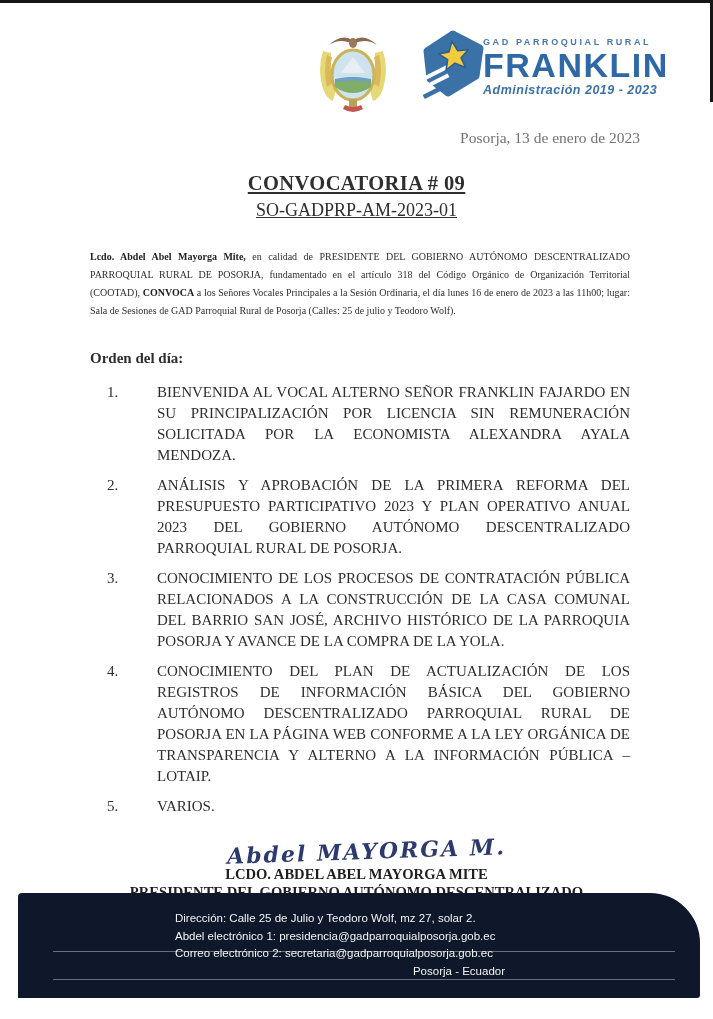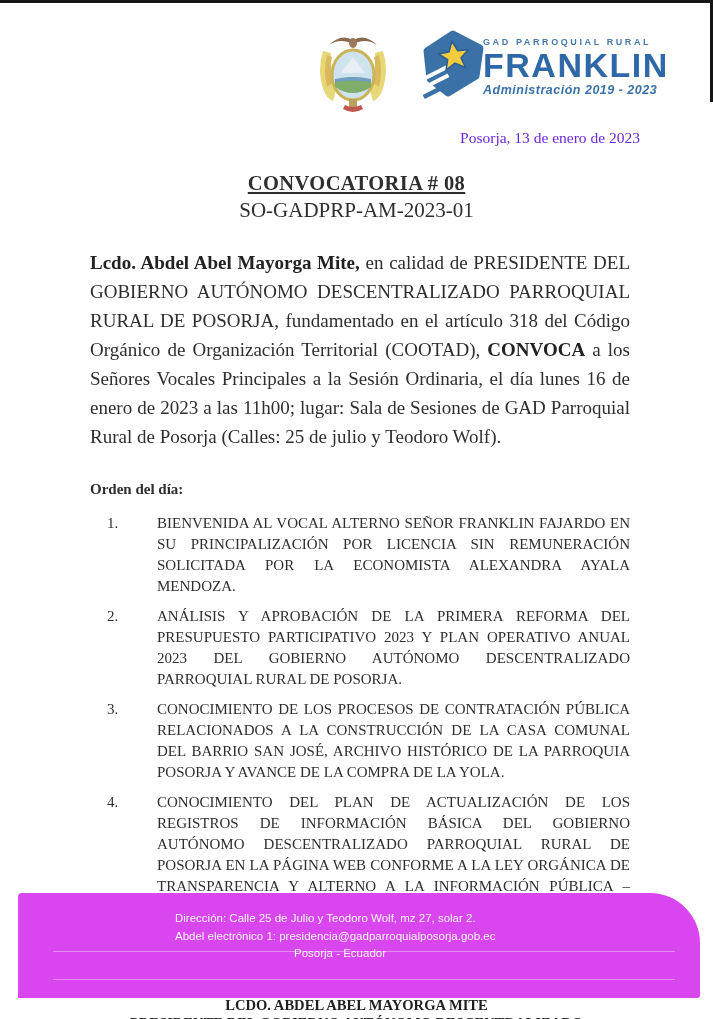--- a/index.html
+++ b/index.html
@@ -17,59 +17,59 @@
   
   .header{display:flex;align-items:flex-start;margin:29px 0 0 311px;gap:22px;}
   .coat{width:84px;height:86px;flex:0 0 auto;}
   .logo{display:flex;align-items:flex-start;}
   .logo-emblem{width:70px;height:76px;flex:0 0 auto;}
   .logo-text{margin:8px 0 0 -4px;font-family:"Liberation Sans", sans-serif;}
   .logo-tagline{font-size:9px;font-weight:bold;letter-spacing:2.6px;color:#4779ae;white-space:nowrap;}
   .logo-name{font-size:34px;font-weight:bold;letter-spacing:1.5px;color:#2e68a6;line-height:36px;}
   .logo-subtitle{font-size:12.5px;font-weight:bold;font-style:italic;color:#3a72a8;letter-spacing:.5px;}
 
-  .date-line{margin:14px 73px 0 0;text-align:right;font-size:15.5px;color:#6d28d9;}
+  .date-line{margin:14px 73px 0 0;text-align:right;font-size:15.5px;color:#737373;}
 
   
   .title-block{margin-top:23px;text-align:center;line-height:27px;}
   .title-1{font-size:20.5px;font-weight:bold;letter-spacing:.4px;}
   .title-2{font-size:20.5px;font-weight:bold;text-decoration:underline;letter-spacing:.4px;}
-  .title-3{font-size:21px;}
+  .title-3{font-size:18px;text-decoration:underline;}
 
   
-  .intro{margin:24px 83px 0 90px;text-align:justify;font-size:19px;line-height:29px;}
+  .intro{margin:24px 83px 0 90px;text-align:justify;font-size:10px;line-height:18px;}
   .intro b{color:#222;}
   .agenda-heading{margin:30px 83px 0 90px;font-weight:bold;font-size:15px;}
   .agenda{margin:15px 83px 0 107px;}
   .agenda-item{display:flex;margin-bottom:9px;font-size:15px;line-height:21px;}
   .agenda-num{flex:0 0 23px;}
   .agenda-text{flex:1;text-align:justify;margin-left:27px;}
 
   
   .sig-block{margin-top:21px;text-align:center;}
   .sig-hand{display:inline-block;font-family:"DejaVu Serif", serif;font-style:italic;font-weight:bold;
     font-size:22px;color:#2d3a6e;letter-spacing:2px;transform:rotate(-2deg);margin-left:20px;}
   .sig-lines{margin-top:1px;font-weight:bold;font-size:14.6px;line-height:18.2px;color:#1f1f1f;}
 
   
   .footer-band{
     position:absolute;left:18px;top:893px;width:682px;height:105px;
-    background:#d946ef;
+    background:#0f172a;
     border-top-right-radius:50px;border-top-left-radius:4px;
     border-bottom-right-radius:3px;
   }
   .footer-rule{position:absolute;left:35px;right:25px;height:1px;background:rgba(255,255,255,.38);}
   .footer-rule.r1{top:58px;}
   .footer-rule.r2{top:86px;}
   .footer-text{
     position:absolute;left:157px;top:17px;width:400px;
     font-family:"Liberation Sans", sans-serif;font-size:11.5px;line-height:17.5px;
     color:#f2f5f4;
   }
-  .footer-loc{text-align:center;width:330px;}
+  .footer-loc{text-align:right;width:330px;}
 </style>
 </head>
 <body>
 
 <div class="scan-top-line"></div>
 <div class="scan-right-line"></div>
 
 <div class="header">
   <svg class="coat" viewBox="0 0 84 86">
 
@@ -108,21 +108,21 @@
       <div class="logo-tagline">GAD PARROQUIAL RURAL</div>
       <div class="logo-name">FRANKLIN</div>
       <div class="logo-subtitle">Administración 2019 - 2023</div>
     </div>
   </div>
 </div>
 
 <div class="date-line">Posorja, 13 de enero de 2023</div>
 
 <div class="title-block">
-  <div class="title-2">CONVOCATORIA # 08</div>
+  <div class="title-2">CONVOCATORIA # 09</div>
   <div class="title-3">SO-GADPRP-AM-2023-01</div>
 </div>
 
 <p class="intro"><b>Lcdo. Abdel Abel Mayorga Mite,</b><span> en calidad de PRESIDENTE DEL GOBIERNO AUTÓNOMO DESCENTRALIZADO PARROQUIAL RURAL DE POSORJA, fundamentado en el artículo 318 del Código Orgánico de Organización Territorial (COOTAD), </span><b>CONVOCA</b><span> a los Señores Vocales Principales a la Sesión Ordinaria, el día lunes 16 de enero de 2023 a las 11h00; lugar: Sala de Sesiones de GAD Parroquial Rural de Posorja (Calles: 25 de julio y Teodoro Wolf).</span></p>
 
 <div class="agenda-heading">Orden del día:</div>
 
 <div class="agenda">
   <div class="agenda-item">
     <span class="agenda-num">1.</span>
@@ -155,15 +155,16 @@
     <div>PERÍODO 2019-2023</div>
   </div>
 </div>
 
 <div class="footer-band">
   <div class="footer-rule r1"></div>
   <div class="footer-rule r2"></div>
   <div class="footer-text">
     <div>Dirección: Calle 25 de Julio y Teodoro Wolf, mz 27, solar 2.</div>
     <div>Abdel electrónico 1: presidencia@gadparroquialposorja.gob.ec</div>
+    <div>Correo electrónico 2: secretaria@gadparroquialposorja.gob.ec</div>
     <div class="footer-loc">Posorja - Ecuador</div>
   </div>
 </div>
 
 </body></html>

